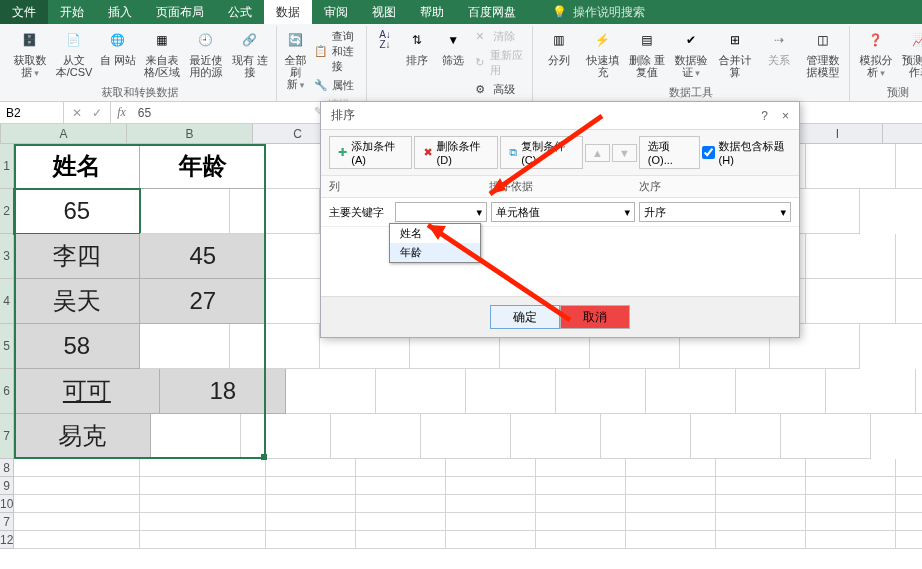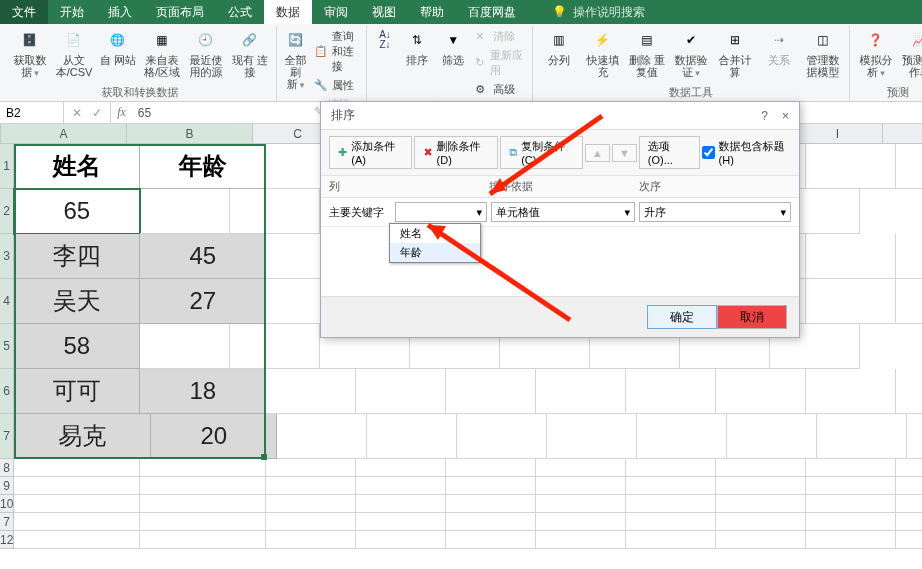--- a/index.html
+++ b/index.html
@@ -62,21 +62,21 @@
   .dlg-btn { border: 1px solid #c8c8c8; background: #f9f9f9; padding: 2px 8px; font-size: 11px; cursor: pointer; display:flex;align-items:center;gap:4px; }
   .dlg-chk { margin-left: auto; display: flex; align-items: center; gap: 4px; font-size: 11px; }
   .dlg-cols { display: flex; background: #fafafa; border-bottom: 1px solid #e3e3e3; font-size: 11px; color:#555; }
   .dlg-cols > div { padding: 3px 8px; }
   .dlg-row { display: flex; align-items: center; padding: 4px 8px; background: #fff; gap:4px; position: relative; }
   .dlg-sel { border:1px solid #b4b4b4; height: 20px; background:#fff; font-size:11px; padding:0 4px; display:flex;align-items:center;justify-content:space-between; }
   .dlg-drop { position:absolute; border:1px solid #888; background:#fff; box-shadow:1px 1px 3px rgba(0,0,0,0.3); font-size:11px; }
   .dlg-drop div { padding: 2px 10px; cursor:pointer; }
   .dlg-drop div.hl { background:#e5f1ff; }
   .dlg-spacer { height: 70px; background:#fff; border-top:1px solid #eee; }
-  .dlg-footer { display:flex; justify-content:flex-end; padding:8px 12px; background:#f0f0f0; border-top:1px solid #ddd; }
+  .dlg-footer { display:flex; justify-content:center; padding:8px 12px; background:#f0f0f0; border-top:1px solid #ddd; }
   .dlg-footer button { width:70px; height:24px; border:1px solid #b4b4b4; background:#ef4444; cursor:pointer; font-size:12px; }
   .dlg-footer button.primary { border-color:#6fa8d8; background:#eaf3fb; }
   
   
   .arrow { position:absolute; pointer-events:none; }
   .arrowline { stroke:#f20; stroke-width:5; }
   .arrowhead { fill:#f20; }
   
   .chev::after { content:"▾"; font-size:9px; color:#888; margin-left:2px; }
 </style>
@@ -347,34 +347,33 @@
           <div class="cell" style="width: 90px;"></div>
           <div class="cell" style="width: 90px;"></div>
           <div class="cell" style="width: 90px;"></div>
           <div class="cell" style="width: 90px;"></div>
           <div class="cell" style="width: 90px;"></div>
           <div class="cell" style="width: 90px;"></div>
           <div class="cell" style="width: 90px;"></div>
           <div class="cell" style="width: 90px;"></div>
         </div>
         <div class="cell-row">
-          <div class="cell data-cell" style="width: 126px;">可可</div>
+          <div class="cell data-cell" style="width: 146px; text-decoration: underline;">可可</div>
           <div class="cell data-cell" style="width: 126px;">18</div>
           <div class="cell" style="width: 90px;"></div>
           <div class="cell" style="width: 90px;"></div>
           <div class="cell" style="width: 90px;"></div>
           <div class="cell" style="width: 90px;"></div>
           <div class="cell" style="width: 90px;"></div>
           <div class="cell" style="width: 90px;"></div>
           <div class="cell" style="width: 90px;"></div>
           <div class="cell" style="width: 90px;"></div>
         </div>
         <div class="cell-row">
           <div class="cell data-cell" style="width: 137px;">易克</div>
-          <div class="cell data-cell" style="width: 126px;">20</div>
           <div class="cell" style="width: 90px;"></div>
           <div class="cell" style="width: 90px;"></div>
           <div class="cell" style="width: 90px;"></div>
           <div class="cell" style="width: 90px;"></div>
           <div class="cell" style="width: 90px;"></div>
           <div class="cell" style="width: 90px;"></div>
           <div class="cell" style="width: 90px;"></div>
           <div class="cell" style="width: 90px;"></div>
         </div>
         <div class="cell-row">

